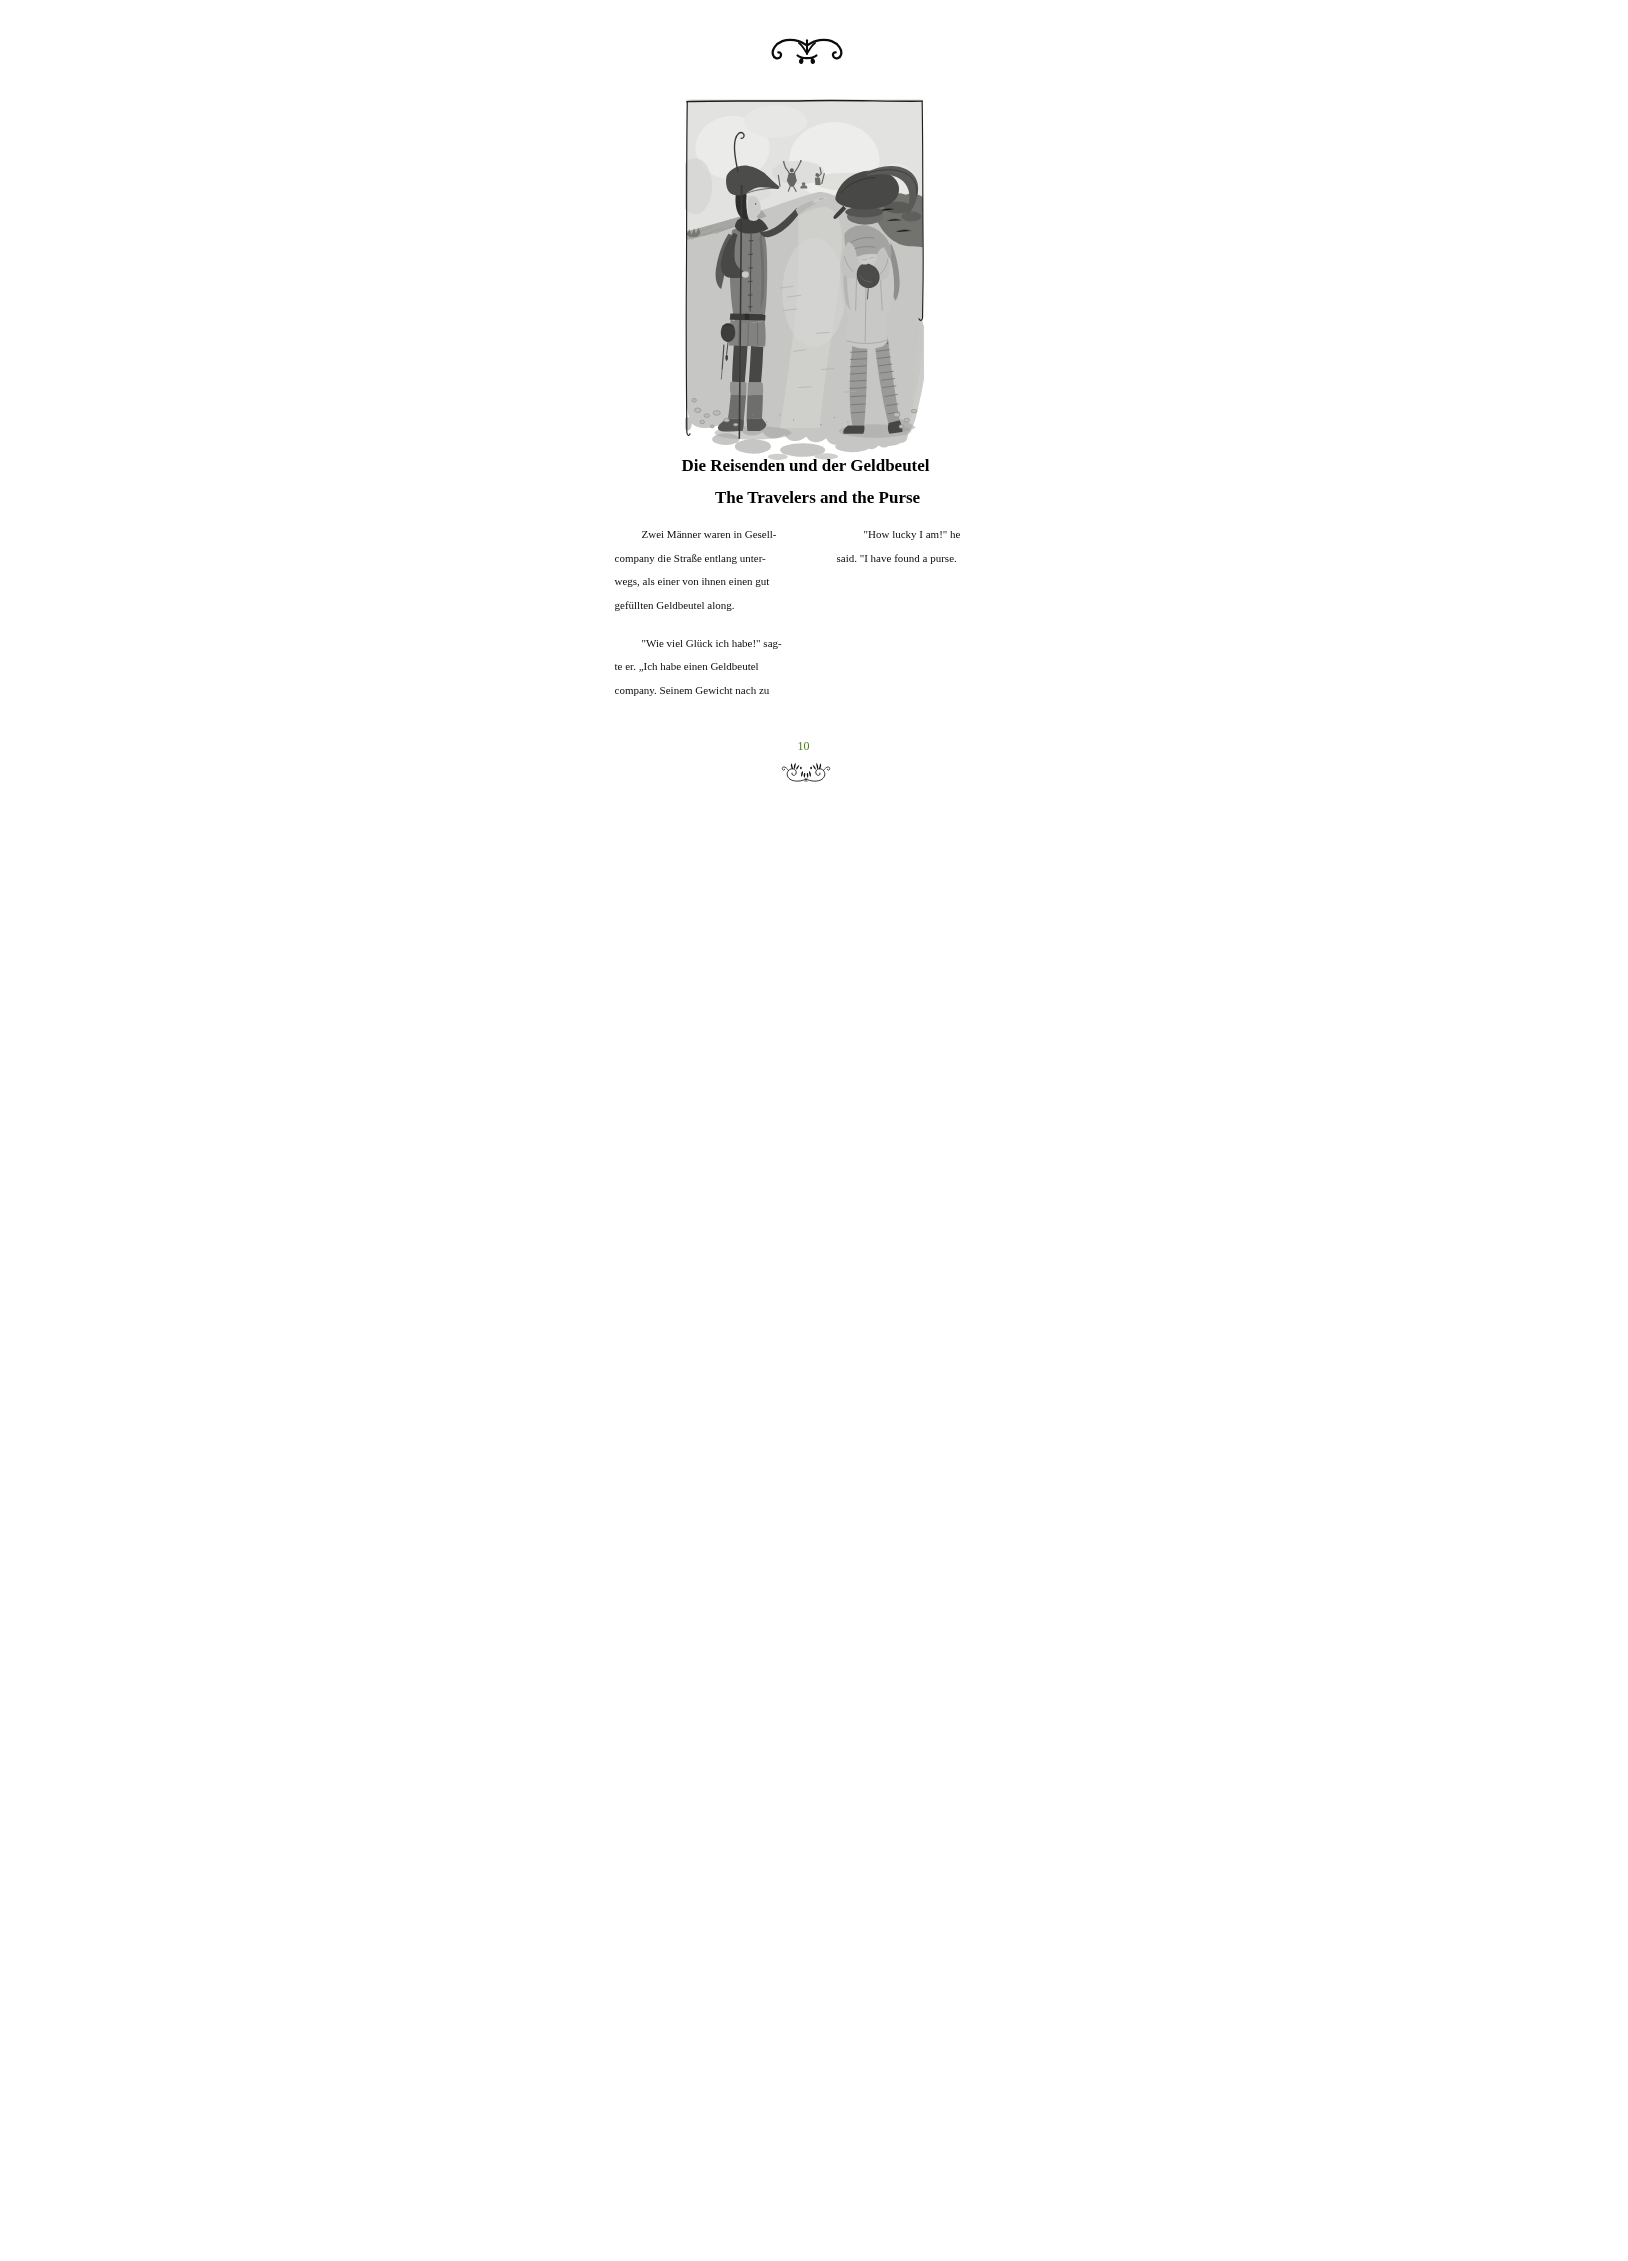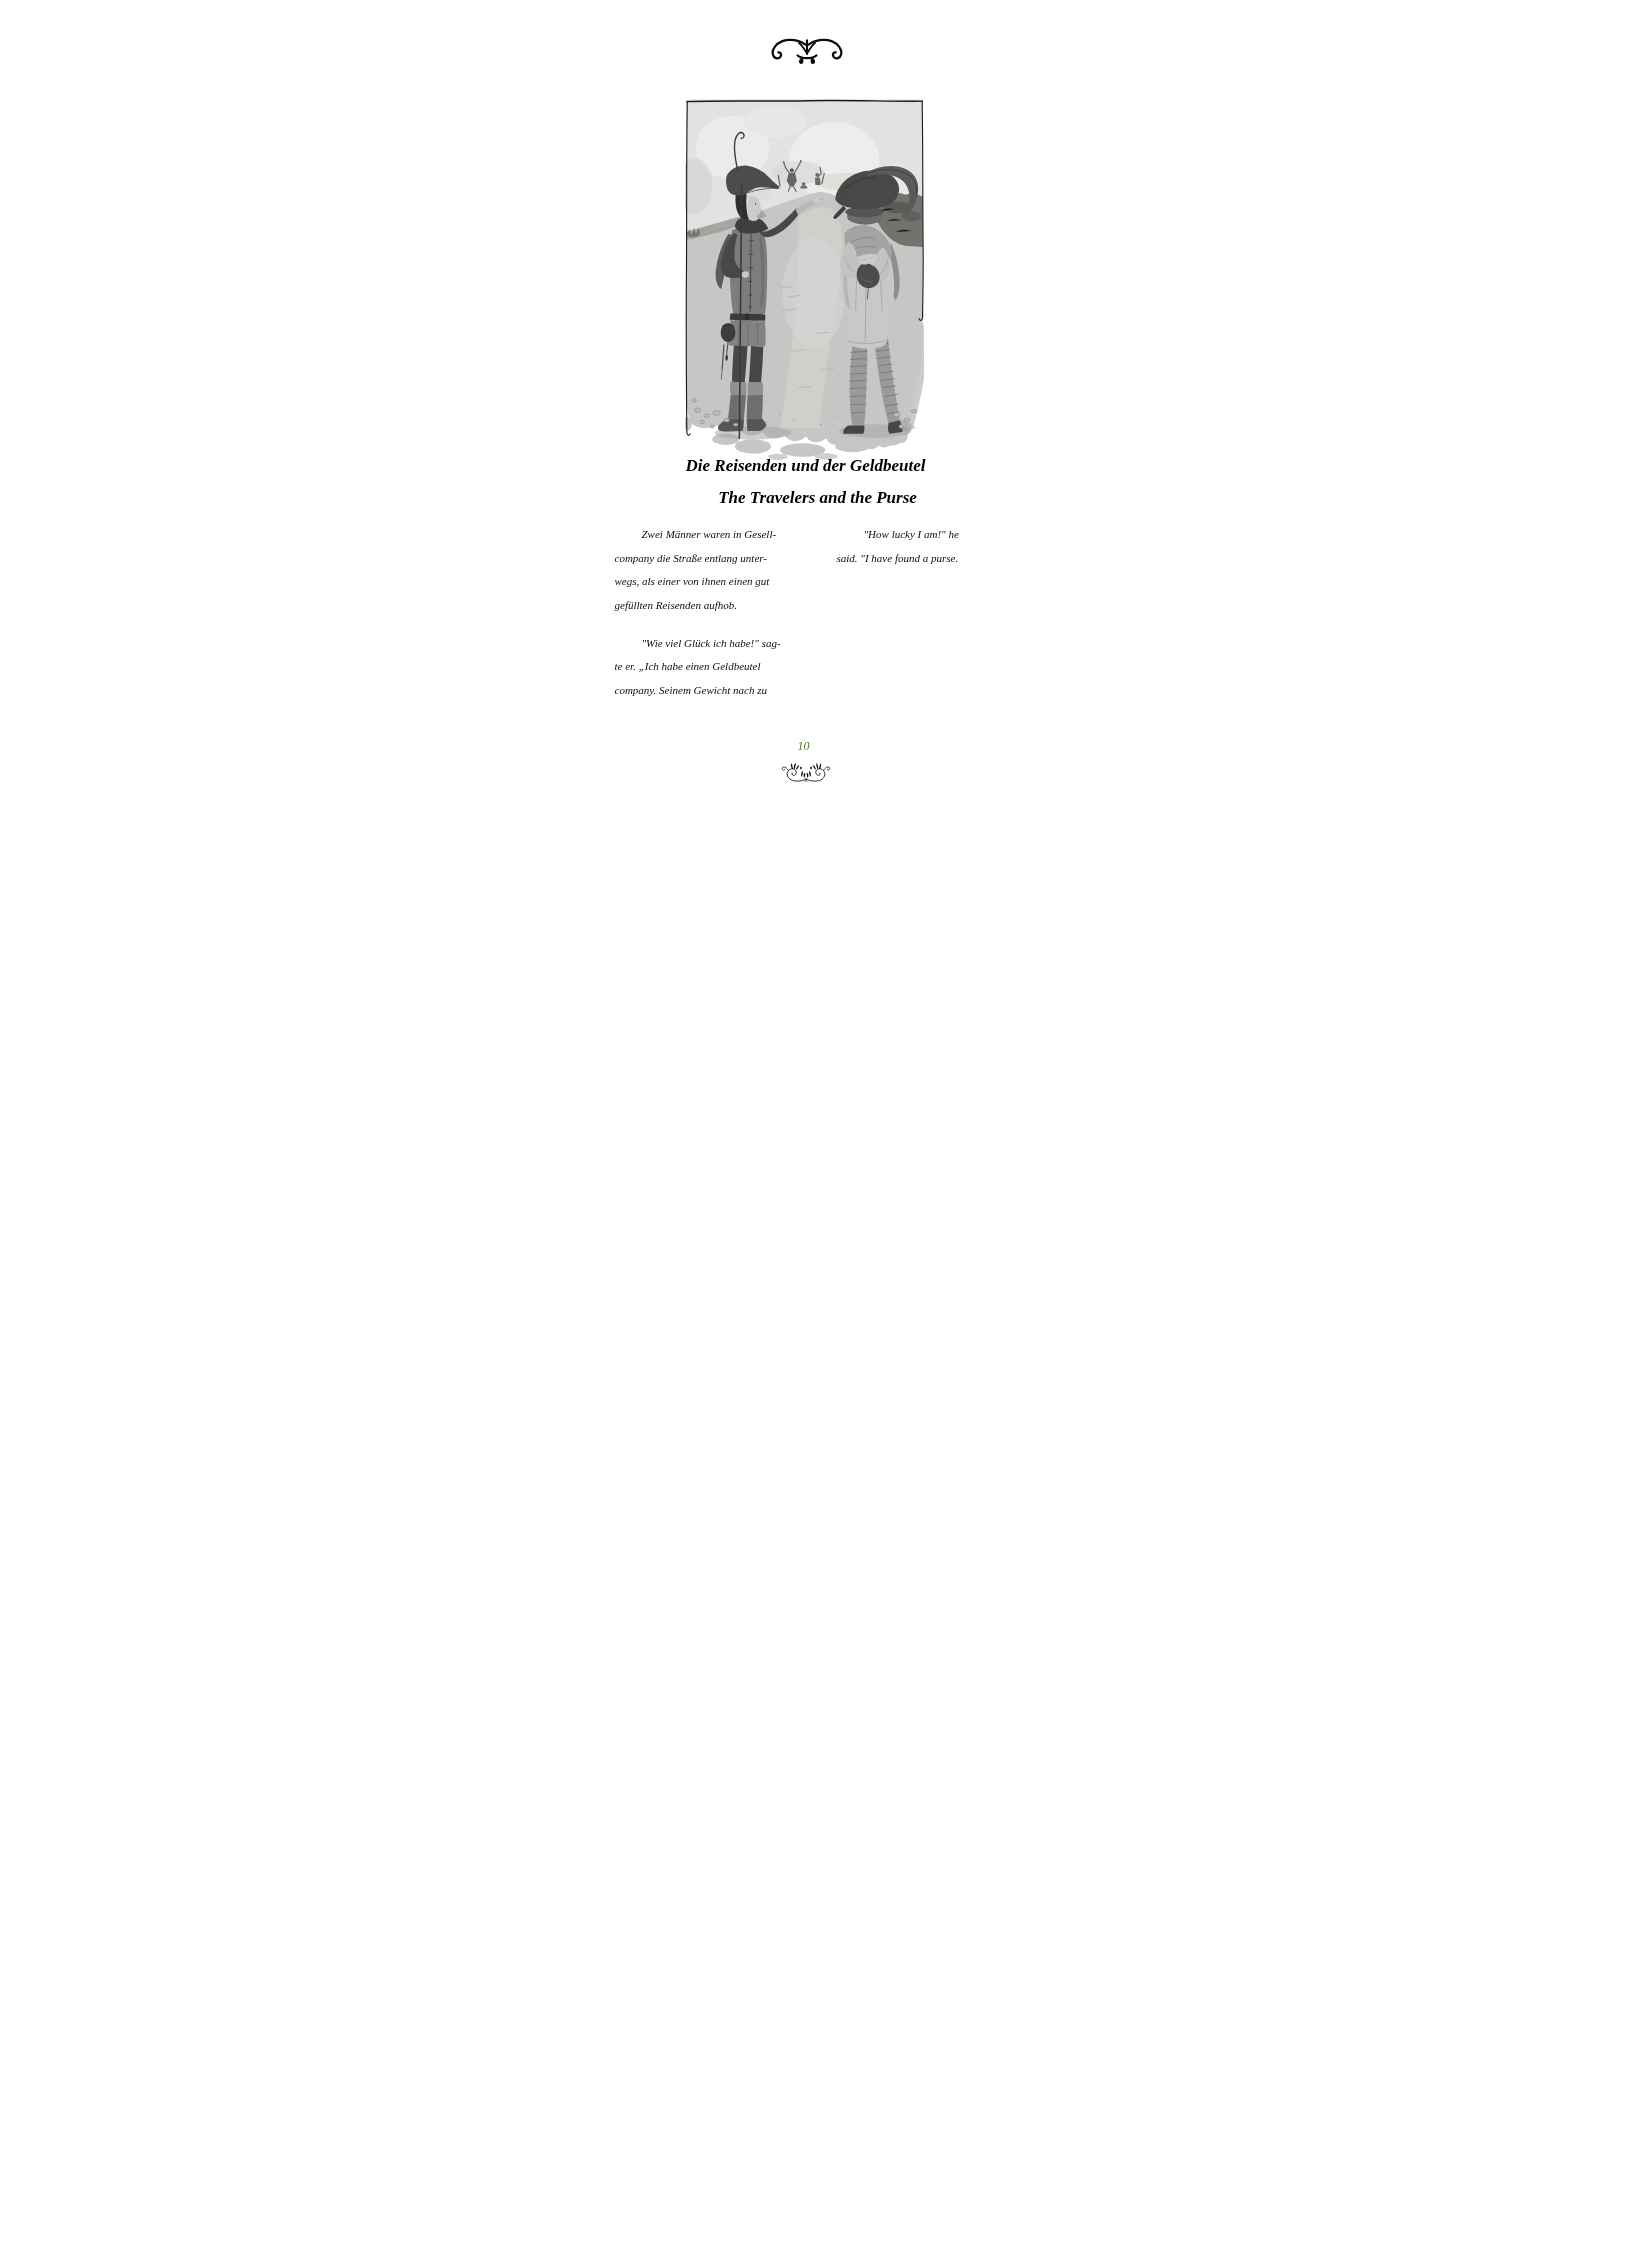--- a/index.html
+++ b/index.html
@@ -6,21 +6,20 @@
   html, body { margin: 0; padding: 0; background: #ffffff; }
   .page {
     position: relative;
     width: 543px;
     height: 814px;
     margin: 0 auto;
     background: #ffffff;
     font-family: "Liberation Serif", serif;
     color: #0d0d0d;
     overflow: hidden;
-    font-style: italic;
   }
   .ornament-top {
     position: absolute; left: 221px; top: 38px; width: 86px; height: 26px;
   }
   .illustration-wrap {
     position: absolute; left: 142px; top: 98px; width: 239px; height: 362px;
   }
   .title {
     position: absolute; left: 263px; transform: translateX(-50%);
     font-weight: bold; font-size: 17px; line-height: 20px;
@@ -299,21 +298,21 @@
   </svg>
 
   <div class="title title-german">Die Reisenden und der Geldbeutel</div>
   <div class="title title-english">The Travelers and the Purse</div>
 
   <div class="col col-german">
     <div class="para">
         <div class="tline first">Zwei Männer waren in Gesell-</div>
         <div class="tline">company die Straße entlang unter-</div>
         <div class="tline">wegs, als einer von ihnen einen gut</div>
-        <div class="tline">gefüllten Reisenden aufhob.</div>
+        <div class="tline">gefüllten Geldbeutel along.</div>
       </div>
     <div class="para">
         <div class="tline first">"Wie viel Glück ich habe!" sag-</div>
         <div class="tline">te er. „Ich habe einen Geldbeutel</div>
         <div class="tline">company. Seinem Gewicht nach zu</div>
       </div>
   </div>
   <div class="col col-english">
     <div class="para">
         <div class="tline first">"How lucky I am!" he</div>

